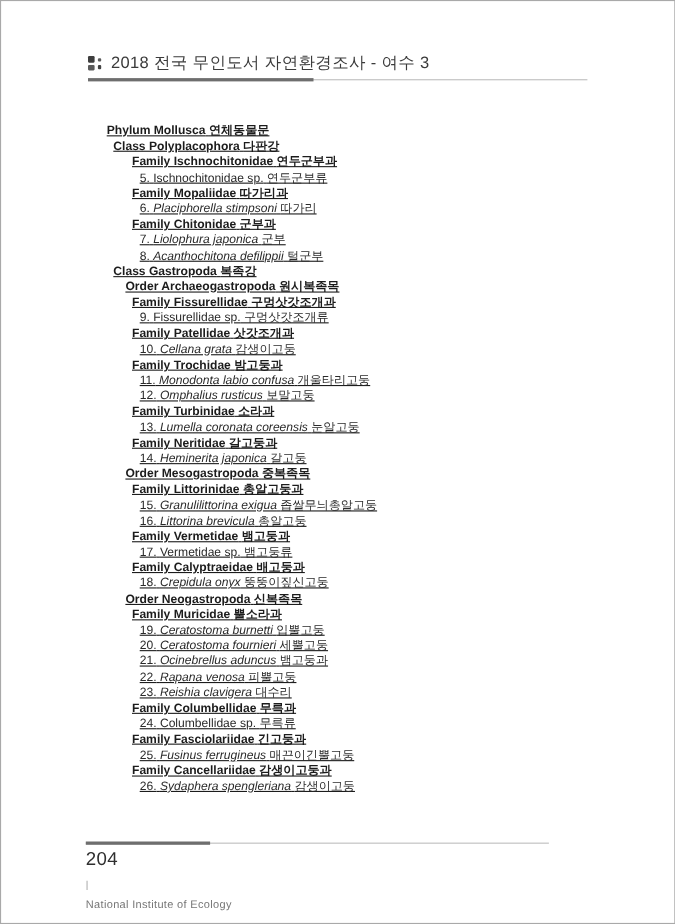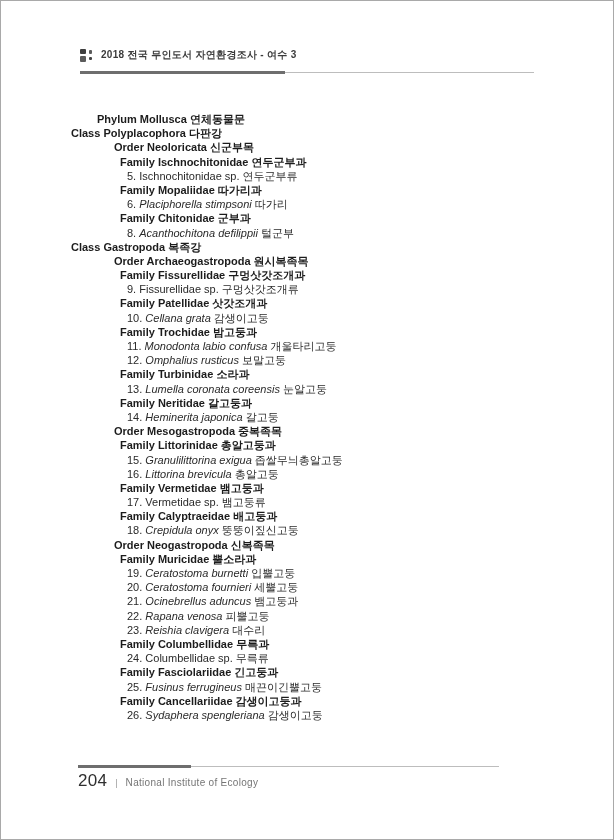--- a/index.html
+++ b/index.html
@@ -15,41 +15,41 @@
   }
 
   
   .header { position:absolute; left:79px; top:47px; display:flex; align-items:center; gap:8px; }
   .dots { position:relative; width:13px; height:13px; flex:0 0 auto; }
   .dots i { position:absolute; border-radius:1px; }
   .dots .d1 { left:0; top:0; width:5.5px; height:5.5px; background:#3e3e3e; }
   .dots .d2 { left:0; bottom:0; width:5.5px; height:5.5px; background:#5b5b5b; }
   .dots .d3 { right:1px; top:1.5px; width:3.5px; height:3.5px; background:#5b5b5b; }
   .dots .d4 { right:1px; bottom:1.5px; width:3.5px; height:3.5px; background:#444444; }
-  .header-title { font-size:10px; font-weight:700; color:#3b3b3b; letter-spacing:0.3px; white-space:nowrap; }
+  .header-title { font-size:15px; font-weight:400; color:#3b3b3b; letter-spacing:0.3px; white-space:nowrap; }
 
   .rule-light { position:absolute; height:1px; background:#bdbdbd; }
   .rule-dark  { position:absolute; height:3px; background:#6e6e6e; }
   .header-rule-light { left:79px; top:71px; width:454px; }
   .header-rule-dark  { left:79px; top:70px; width:205px; }
 
   
-  .content { position:absolute; left:0; top:111px; width:498px; font-size:11px; color:#1c1c1c; }
+  .content { position:absolute; left:0; top:111px; width:498px; font-size:11px; color:#1c1c1c;text-decoration:underline; }
   .line { line-height:14.18px; white-space:nowrap; }
   .line.phylum  { padding-left:96px;  font-weight:700; }
-  .line.class   { padding-left:70px; font-weight:700; }
+  .line.class   { padding-left:102px; font-weight:700; }
   .line.order   { padding-left:113px; font-weight:700; }
   .line.family  { padding-left:119px; font-weight:700; }
   .line.species { padding-left:126px; font-weight:400; color:#2a2a2a; }
   .sci.italic { font-style:italic; }
 
   
   .footer-rule-light { left:77px; top:765px; width:421px; }
   .footer-rule-dark  { left:77px; top:764px; width:113px; }
-  .footer { position:absolute; left:77px; top:770px; display:flex; align-items:baseline; gap:8px; }
+  .footer { position:absolute; left:77px; top:770px; display:flex; align-items:baseline; gap:8px;flex-direction:column; }
   .page-num  { font-size:17px; color:#2f2f2f; letter-spacing:0.3px; }
   .pipe      { font-size:9px;  color:#9a9a9a; }
   .publisher { font-size:10px;  color:#757575; letter-spacing:0.3px; }
 </style>
 </head>
 <body>
 
 <div class="page">
 
   <div class="header">
@@ -60,26 +60,26 @@
         <i class="d4"></i>
     </span>
     <span class="header-title">2018 전국 무인도서 자연환경조사 - 여수 3</span>
   </div>
   <div class="rule-light header-rule-light"></div>
   <div class="rule-dark header-rule-dark"></div>
 
   <div class="content">
       <div class="line phylum"><span>Phylum Mollusca</span> <span class="kr">연체동물문</span></div>
       <div class="line class"><span>Class Polyplacophora</span> <span class="kr">다판강</span></div>
-      <div class="line order"><span>Order Neoloricata</span> <span class="kr">신군부목</span></div>
       <div class="line family"><span>Family Ischnochitonidae</span> <span class="kr">연두군부과</span></div>
       <div class="line species"><span class="num">5.</span> <span class="sci">Ischnochitonidae sp.</span> <span class="kr">연두군부류</span></div>
       <div class="line family"><span>Family Mopaliidae</span> <span class="kr">따가리과</span></div>
       <div class="line species"><span class="num">6.</span> <span class="sci italic">Placiphorella stimpsoni</span> <span class="kr">따가리</span></div>
       <div class="line family"><span>Family Chitonidae</span> <span class="kr">군부과</span></div>
+      <div class="line species"><span class="num">7.</span> <span class="sci italic">Liolophura japonica</span> <span class="kr">군부</span></div>
       <div class="line species"><span class="num">8.</span> <span class="sci italic">Acanthochitona defilippii</span> <span class="kr">털군부</span></div>
       <div class="line class"><span>Class Gastropoda</span> <span class="kr">복족강</span></div>
       <div class="line order"><span>Order Archaeogastropoda</span> <span class="kr">원시복족목</span></div>
       <div class="line family"><span>Family Fissurellidae</span> <span class="kr">구멍삿갓조개과</span></div>
       <div class="line species"><span class="num">9.</span> <span class="sci">Fissurellidae sp.</span> <span class="kr">구멍삿갓조개류</span></div>
       <div class="line family"><span>Family Patellidae</span> <span class="kr">삿갓조개과</span></div>
       <div class="line species"><span class="num">10.</span> <span class="sci italic">Cellana grata</span> <span class="kr">감생이고둥</span></div>
       <div class="line family"><span>Family Trochidae</span> <span class="kr">밤고둥과</span></div>
       <div class="line species"><span class="num">11.</span> <span class="sci italic">Monodonta labio confusa</span> <span class="kr">개울타리고둥</span></div>
       <div class="line species"><span class="num">12.</span> <span class="sci italic">Omphalius rusticus</span> <span class="kr">보말고둥</span></div>

